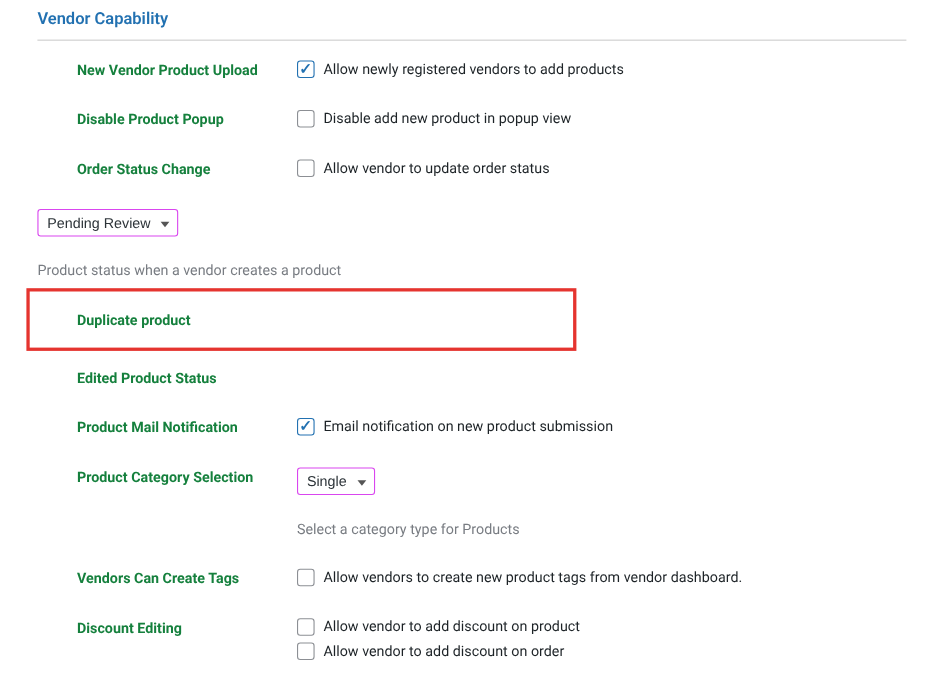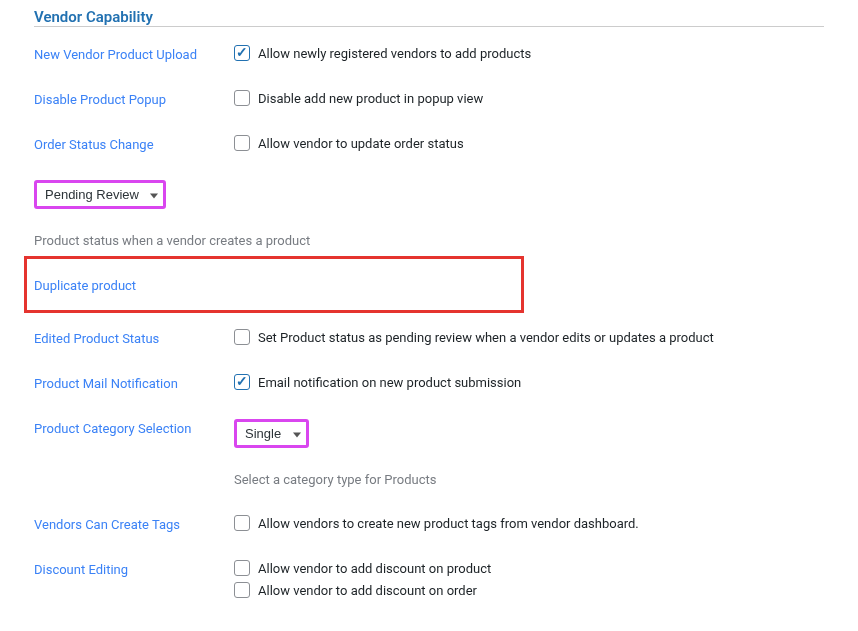--- a/index.html
+++ b/index.html
@@ -8,36 +8,38 @@
       font-size: 13px;
       color: #333;
       background: #fff;
       padding: 8px 34px 20px 34px;
       width: 858px;
     }
     .section-heading {
       color: #2271b1;
       font-size: 15px;
       font-weight: 600;
+      padding-bottom: 10px;
       border-bottom: 1px solid #ccc;
       margin-bottom: 18px;
     }
     .form-row {
       display: flex;
       align-items: flex-start;
       margin-bottom: 28px;
       position: relative;
     }
     .form-label {
       width: 200px;
       flex-shrink: 0;
-      font-weight: 400;
-      font-size: 13px;
-      color: #3b82f6;
+      font-weight: 700;
+      font-size: 13px;
+      color: #15803d;
       padding-top: 2px;
+      margin-left: 36px;
     }
     .form-control {
       flex: 1;
     }
     .checkbox-line {
       display: flex;
       align-items: flex-end;
       margin-bottom: 6px;
     }
     .checkbox-line:last-child { margin-bottom: 0; }
@@ -65,21 +67,21 @@
       font-weight: bold;
       color: #2271b1;
     }
     .check-text {
       font-size: 13px;
       color: #1d2327;
     }
     select {
       font-size: 13px;
       padding: 4px 24px 4px 8px;
-      border: 3px solid #d946ef;
+      border: 1px solid #d946ef;
       border-radius: 3px;
       background: #fff;
       color: #2c3338;
       appearance: none;
       cursor: pointer;
     }
     .select-wrap {
       position: relative;
       display: inline-block;
     }
@@ -155,26 +157,20 @@
   </div>
 </div>
 
 <div class="form-row" style="margin-bottom:36px;">
   <div class="highlight-box"></div>
   <div class="form-label">Duplicate product</div>
 </div>
 
 <div class="form-row">
   <div class="form-label">Edited Product Status</div>
-  <div class="form-control">
-    <div class="checkbox-line">
-      <input type="checkbox" style="">
-      <span class="check-text">Set Product status as pending review when a vendor edits or updates a product</span>
-    </div>
-  </div>
 </div>
 
 <div class="form-row">
   <div class="form-label">Product Mail Notification</div>
   <div class="form-control">
     <div class="checkbox-line">
       <input type="checkbox" checked="" style="">
       <span class="check-text">Email notification on new product submission</span>
     </div>
   </div>

